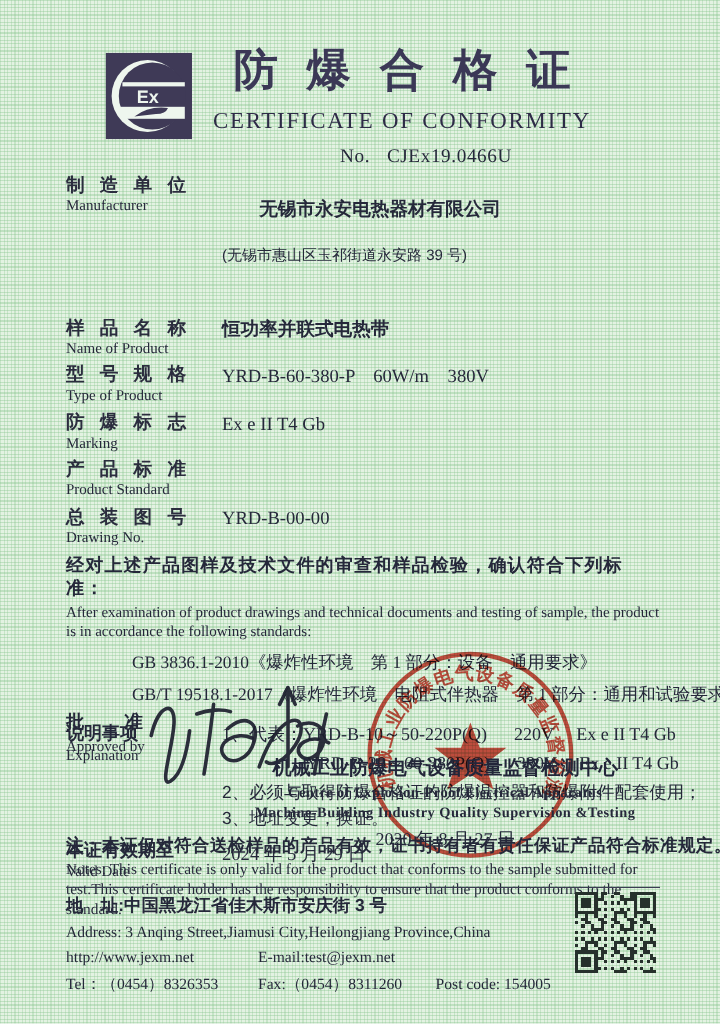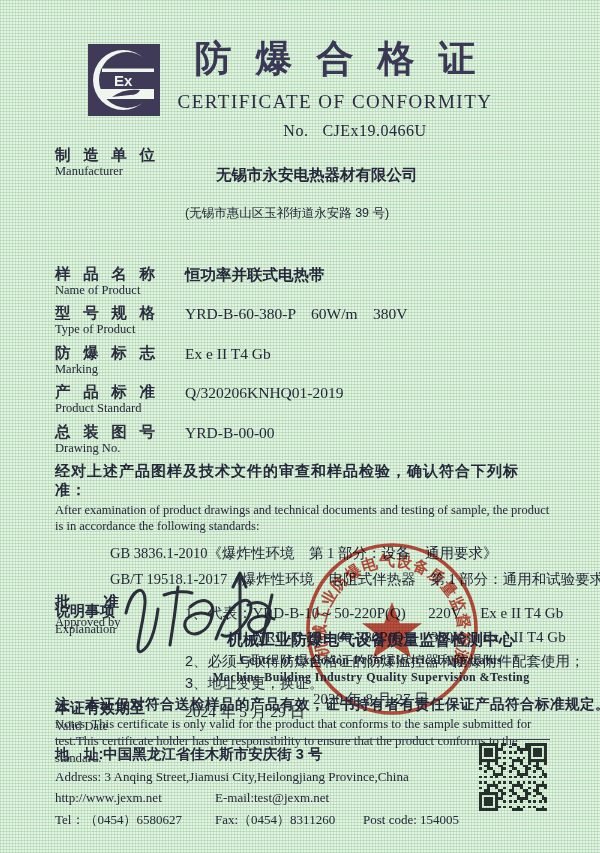--- a/index.html
+++ b/index.html
@@ -134,21 +134,20 @@
         <div class="f-en">Marking</div>
       </div>
       <div class="f-value"><span class="latin">Ex e II T4 Gb</span></div>
     </div>
 
     <div class="field-row">
       <div class="f-label">
         <div class="f-zh zh">产品标准</div>
         <div class="f-en">Product Standard</div>
       </div>
-      <div class="f-value"><span class="latin">Q/320206KNHQ01-2019</span></div>
     </div>
 
     <div class="field-row">
       <div class="f-label">
         <div class="f-zh zh">总装图号</div>
         <div class="f-en">Drawing No.</div>
       </div>
       <div class="f-value"><span class="latin">YRD-B-00-00</span></div>
     </div>
 
@@ -231,21 +230,21 @@
   <div class="rule"></div>
 
   <div class="footer">
     <div class="addr-zh zh">地　址:中国黑龙江省佳木斯市安庆街 3 号</div>
     <div class="footer-line">Address: 3 Anqing Street,Jiamusi City,Heilongjiang Province,China</div>
     <div class="footer-line cols">
       <span class="c1">http://www.jexm.net</span>
       <span>E-mail:test@jexm.net</span>
     </div>
     <div class="footer-line cols">
-      <span class="c1">Tel：（0454）6580627</span>
+      <span class="c1">Tel：（0454）8326353</span>
       <span class="c2">Fax:（0454）8311260</span>
       <span>Post code: 154005</span>
     </div>
   </div>
 
   <div class="qr">
     <svg id="qr-svg" width="68" height="68" viewBox="0 0 25 25" shape-rendering="crispEdges">
         <rect x="0" y="0" width="1" height="1" fill="#26302c"></rect>
         <rect x="1" y="0" width="1" height="1" fill="#26302c"></rect>
         <rect x="2" y="0" width="1" height="1" fill="#26302c"></rect>

